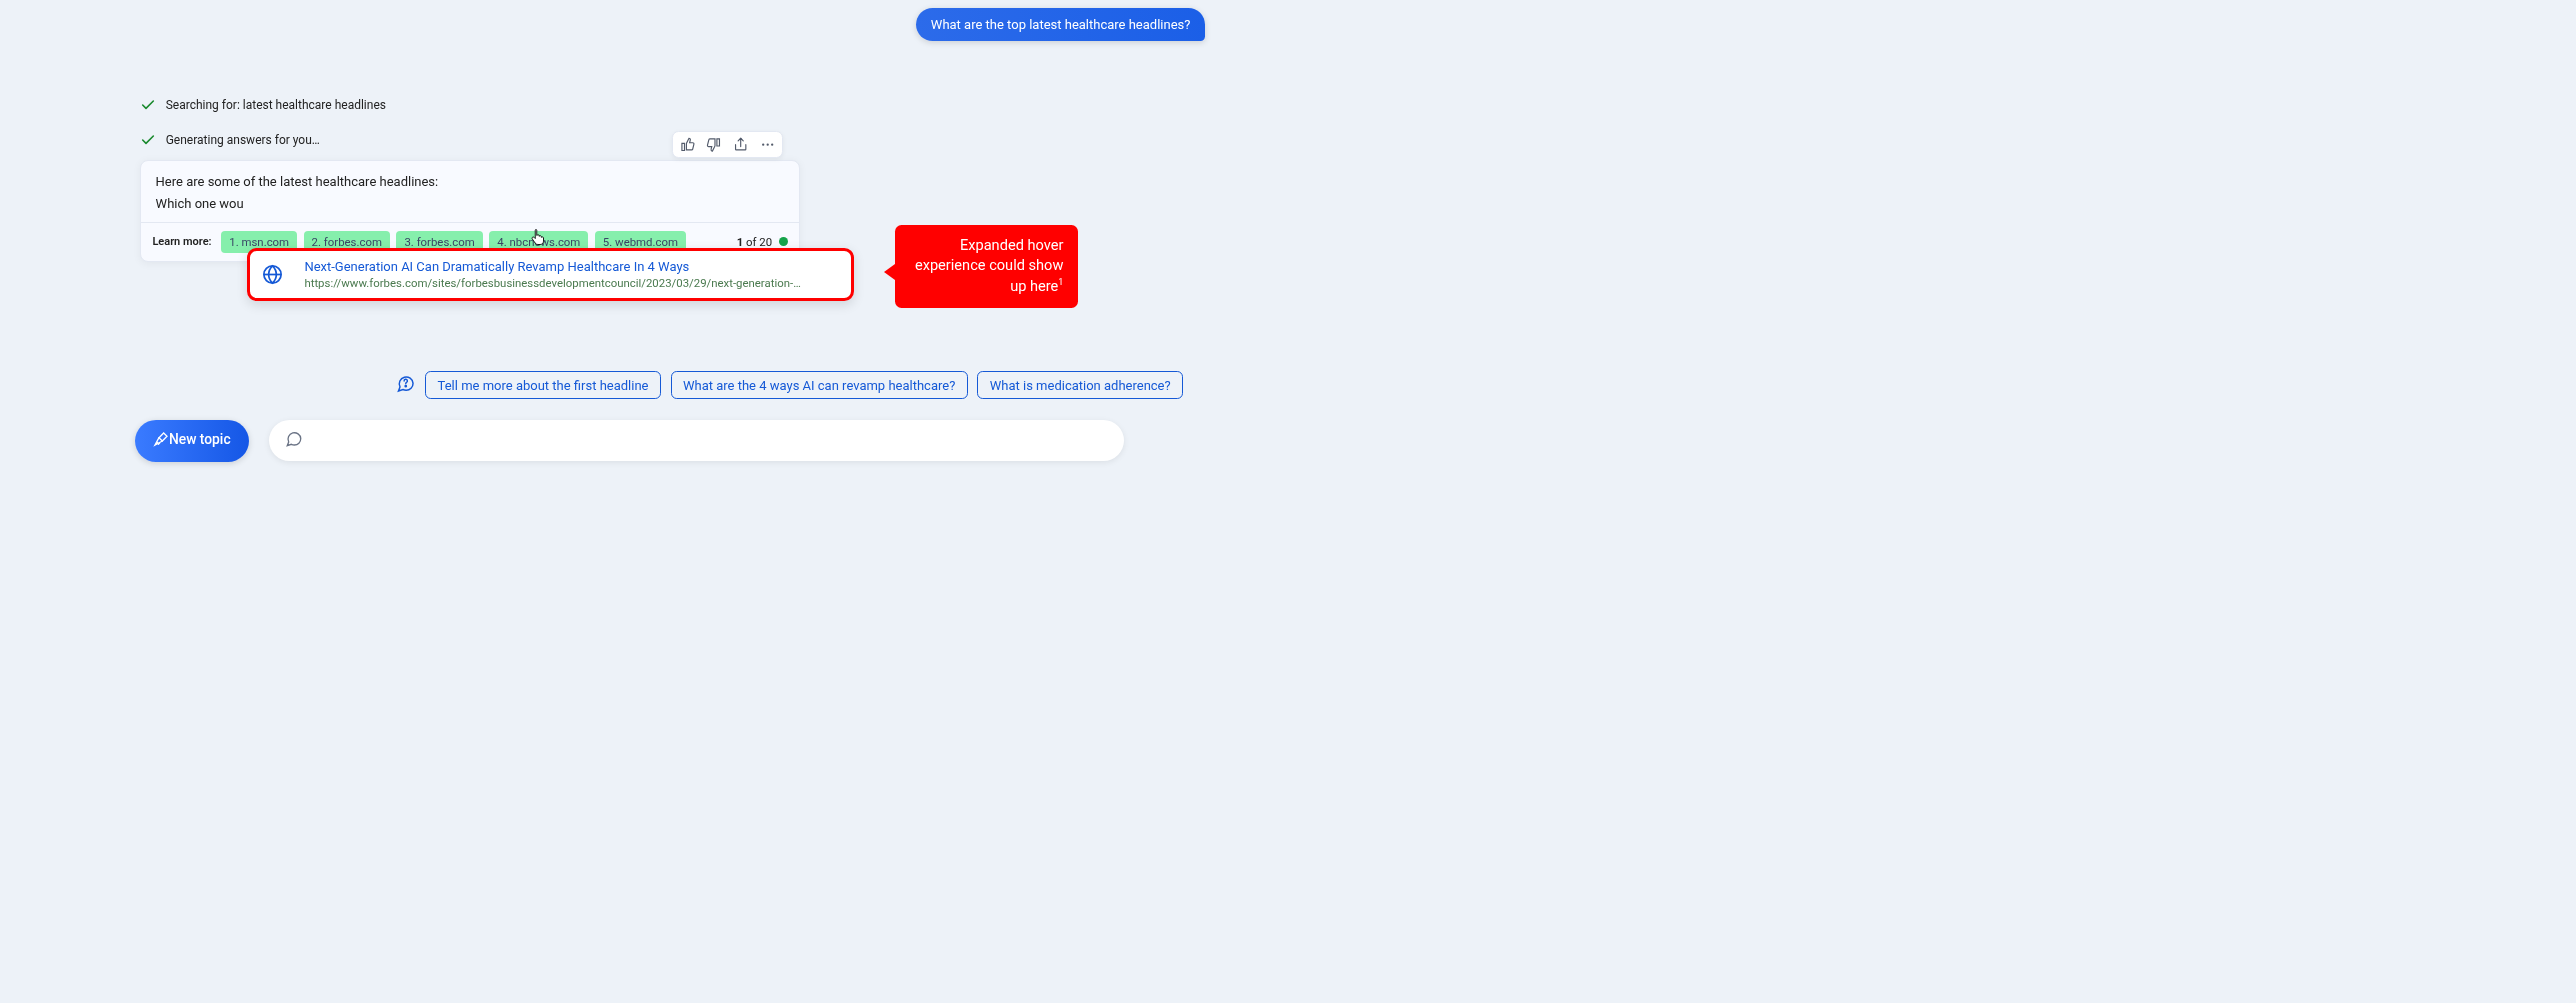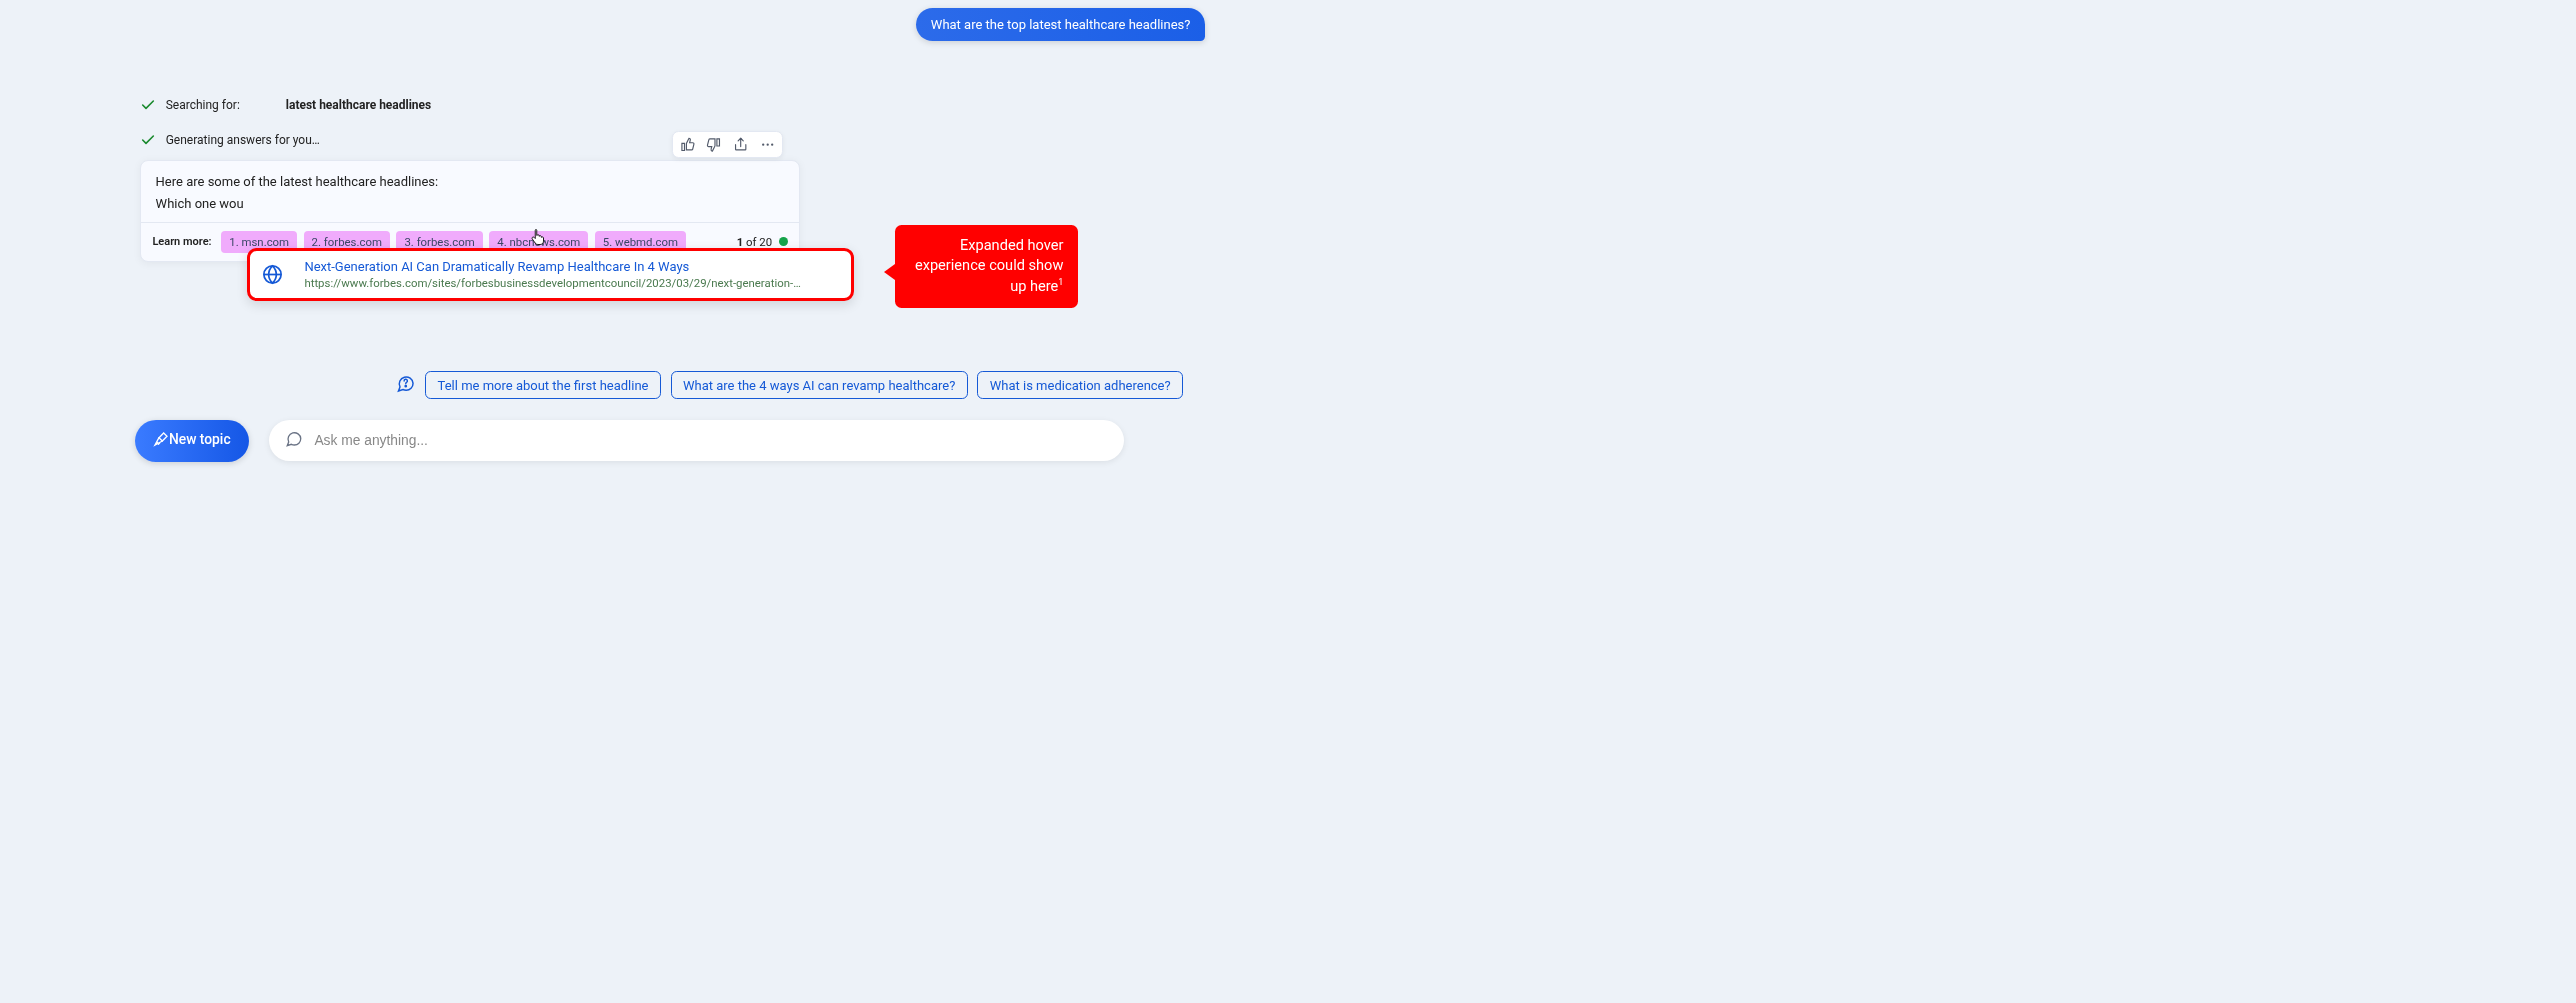--- a/index.html
+++ b/index.html
@@ -33,21 +33,21 @@
     position: absolute;
     left: 140px;
     display: flex;
     align-items: center;
     gap: 9.7px;
     font-size: 12px;
   }
   .progress-line.searching { top: 97px; }
   .progress-line.generating { top: 132px; }
   .check-icon svg { width: 16px; height: 16px; display:block; }
-  .progress-text b { font-weight: 700; margin-left: 43px; }
+  .progress-text b { font-weight: 400; }
 
   
   .answer-card {
     position: absolute;
     left: 140px;
     top: 160px;
     width: 660px;
     background: #f8faff;
     border: 0.8px solid #e3e8f2;
     border-radius: 8px;
@@ -83,21 +83,21 @@
 
   .learn-more-bar {
     border-top: 0.8px solid #e3e8f2;
     padding: 8px 11.4px;
     display: flex;
     align-items: center;
     gap: 6.5px;
   }
   .learn-more-label { font-weight: 600; font-size: 11px; margin-right: 3.2px; }
   .source-pill {
-    background: #f0abfc;
+    background: #86efac;
     color: #3a4766;
     font-size: 11.4px;
     padding: 4px 8px;
     border-radius: 4px;
     cursor: pointer;
   }
   .page-indicator {
     margin-left: auto;
     font-size: 11.4px;
     display: flex;
@@ -377,15 +377,14 @@
   </span>
   <span>New topic</span>
 </div>
 
 <div class="ask-input">
   <span>
     <svg viewBox="0 0 24 24" fill="none" stroke="currentColor" stroke-width="1.8">
         <path d="M21 11.5a8.38 8.38 0 01-8.5 8.5 9 9 0 01-4-.9L3 21l1.9-5.1A8.5 8.5 0 1121 11.5z"></path>
       </svg>
   </span>
-  <input type="text" placeholder="Ask me anything..." style="">
 </div>
 
 
 </body></html>

